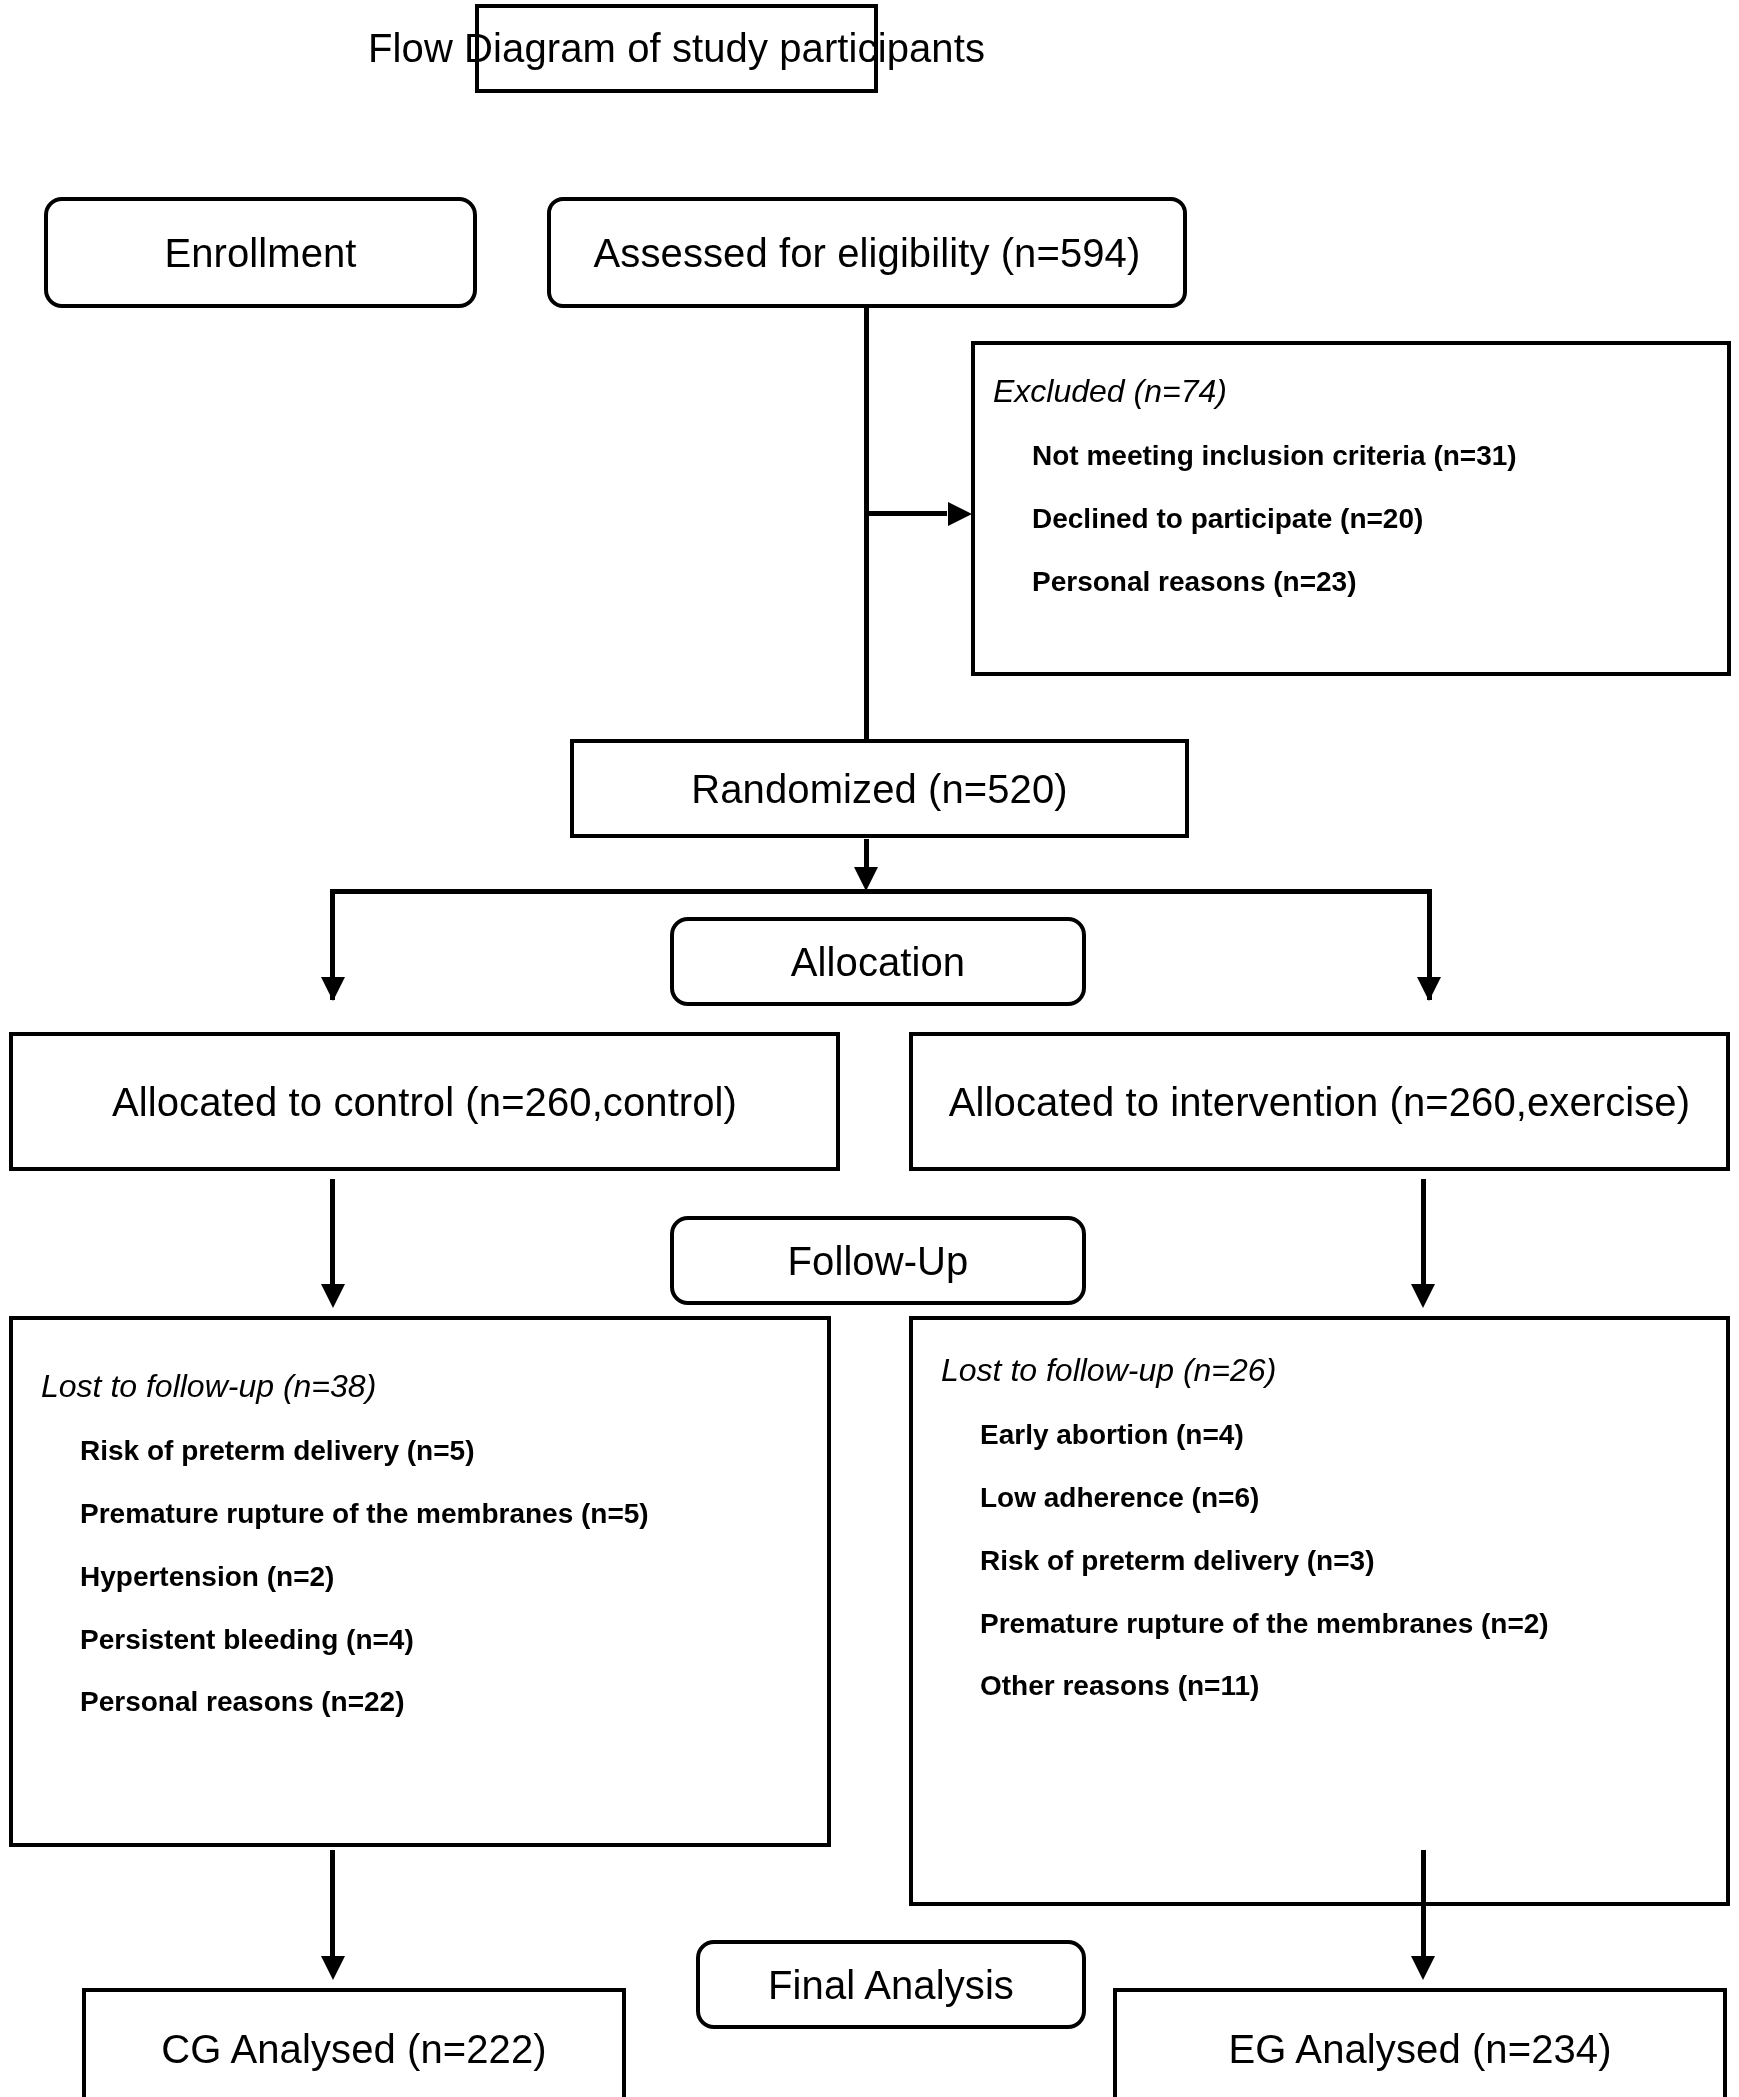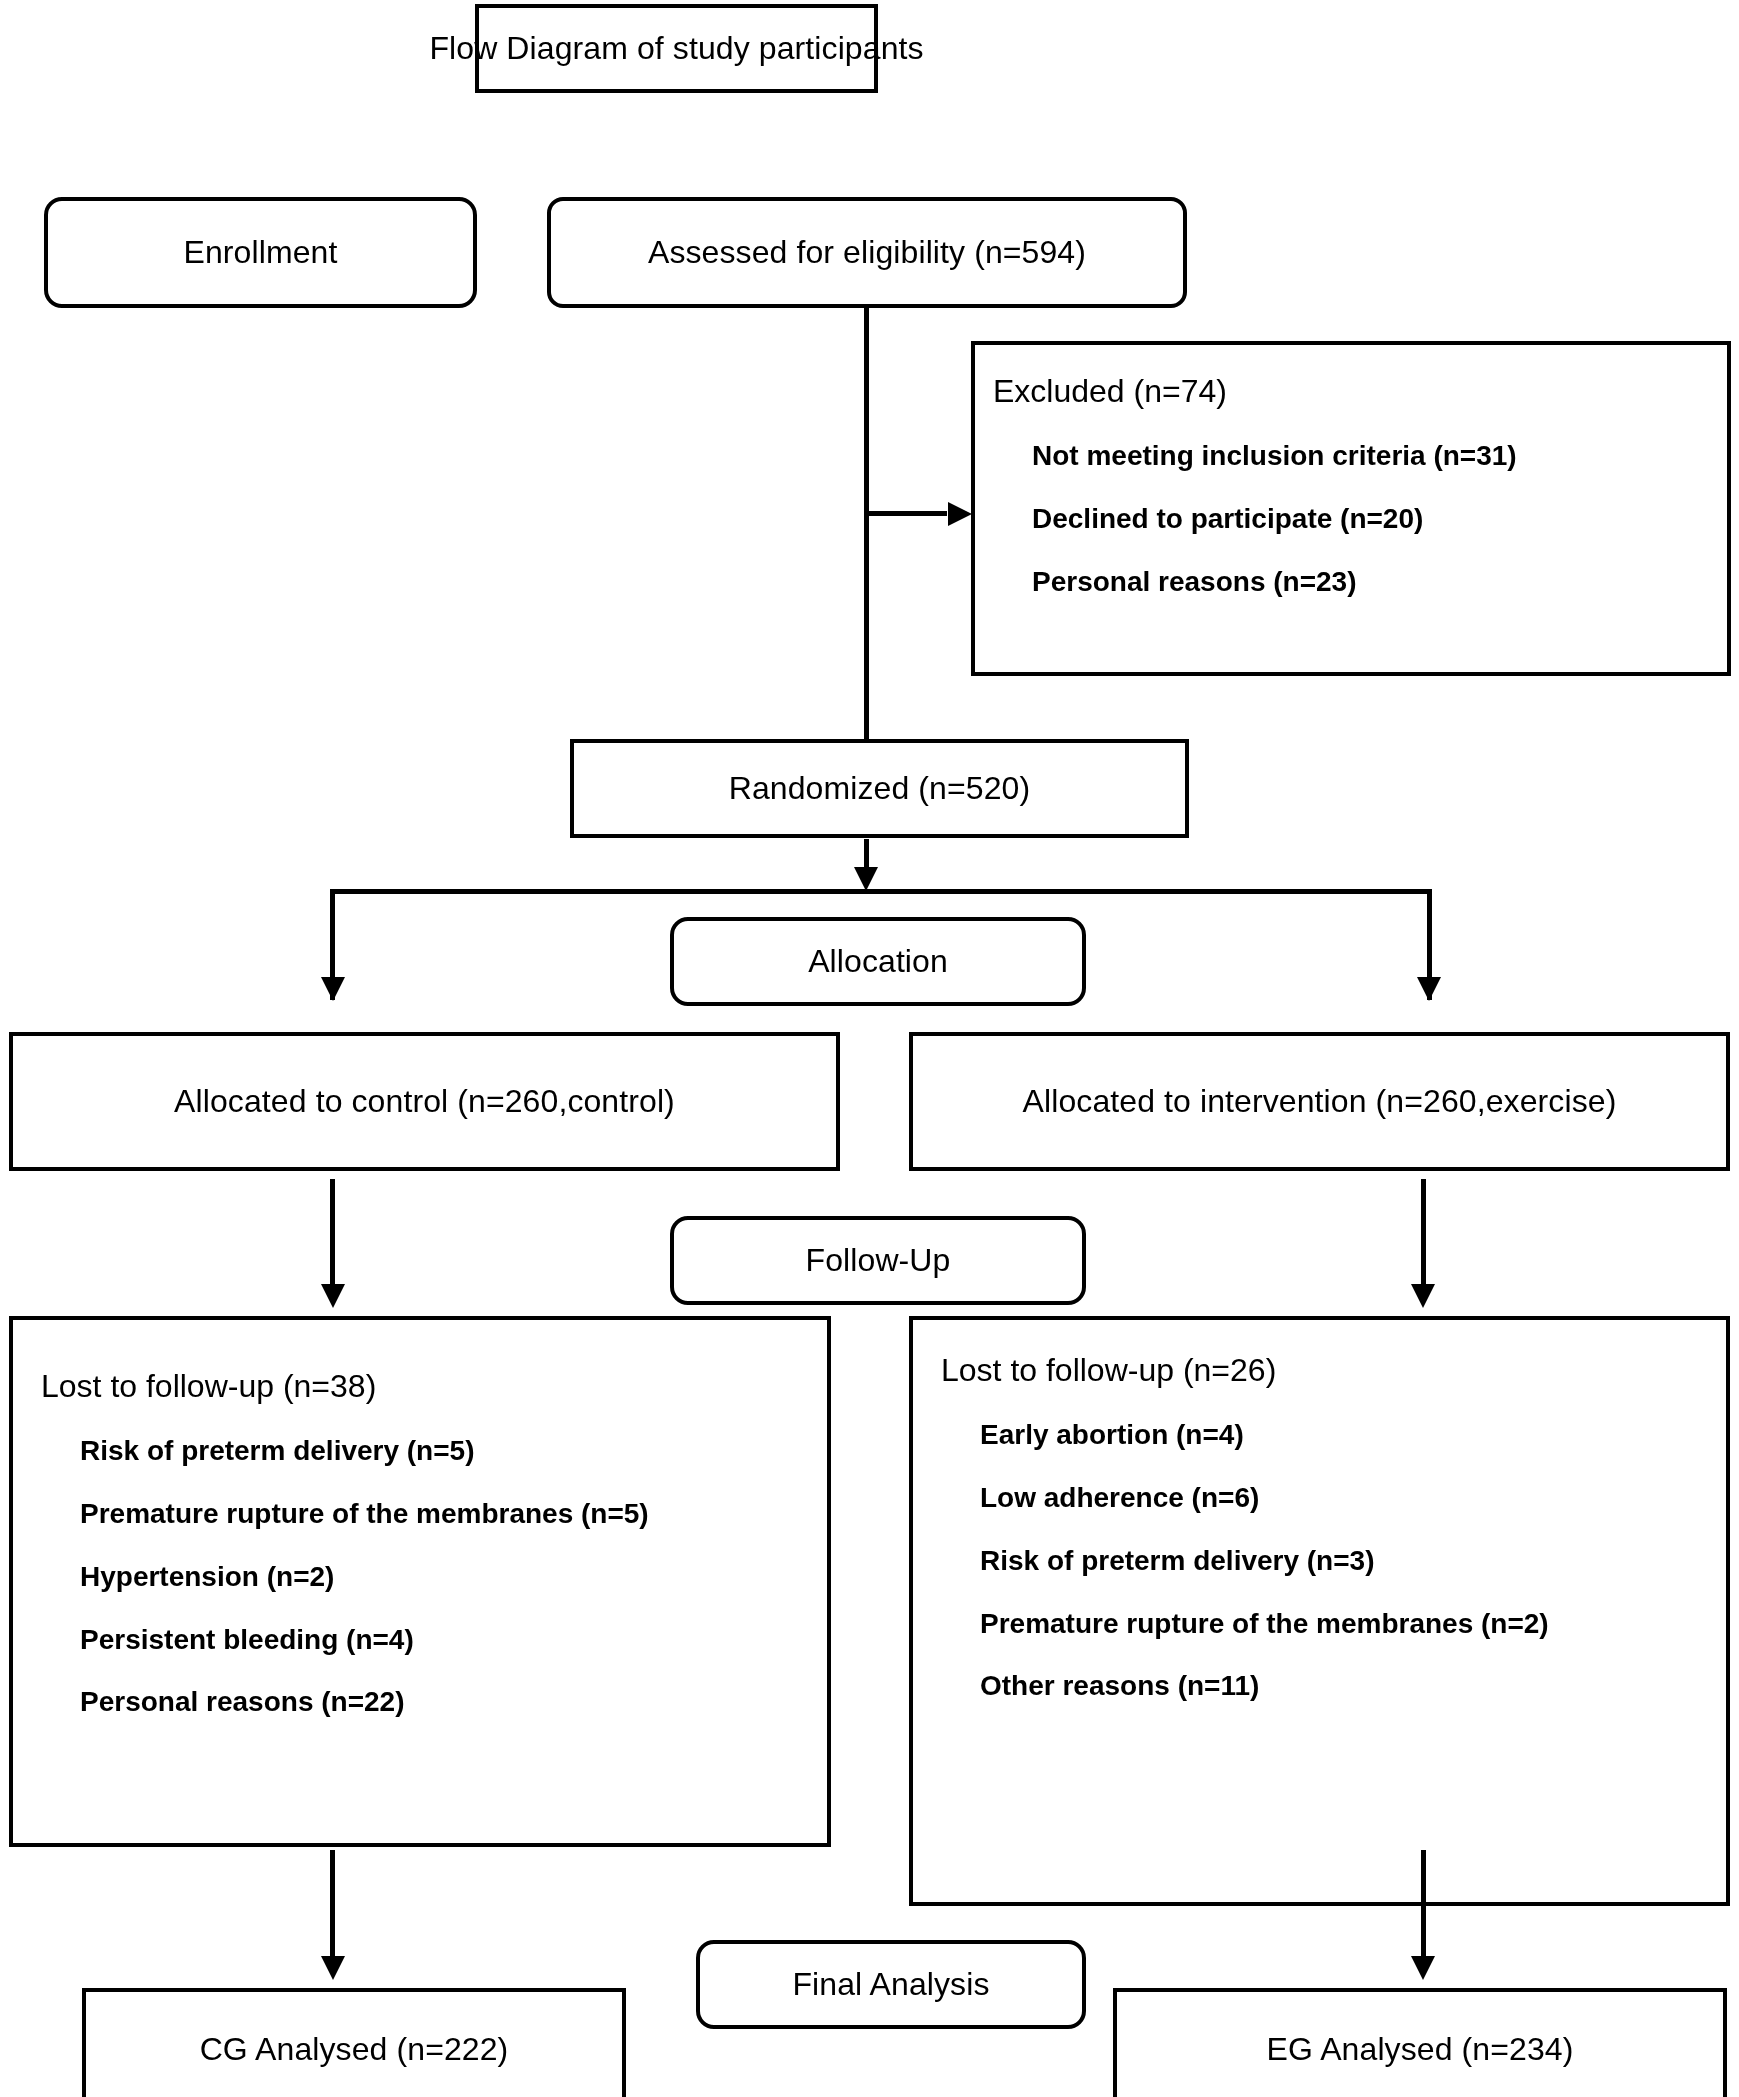--- a/index.html
+++ b/index.html
@@ -23,39 +23,40 @@
     background: #ffffff;
     display: flex;
     align-items: center;
     justify-content: center;
     text-align: center;
   }
   .box.rounded {
     border-radius: 18px;
   }
   .txt {
-    font-size: 32px;
+    font-size: 40px;
     line-height: 1.15;
     letter-spacing: 0.1px;
     white-space: nowrap;
   }
 
   
   .listbox {
     position: absolute;
     box-sizing: border-box;
     border: 4.9px solid #000000;
     background: #ffffff;
     padding: 29px 18px 18px 18px;
   }
   .listbox .head {
     font-size: 32px;
     line-height: 1.1;
     margin-bottom: 32px;
     white-space: nowrap;
+    font-style: italic;
   }
   .listbox .item {
     font-size: 28px;
     line-height: 1.1;
     margin-bottom: 32px;
     padding-left: 39px;
     white-space: nowrap;
     font-weight: bold;
   }
   .listbox .item:last-child { margin-bottom: 0; }

